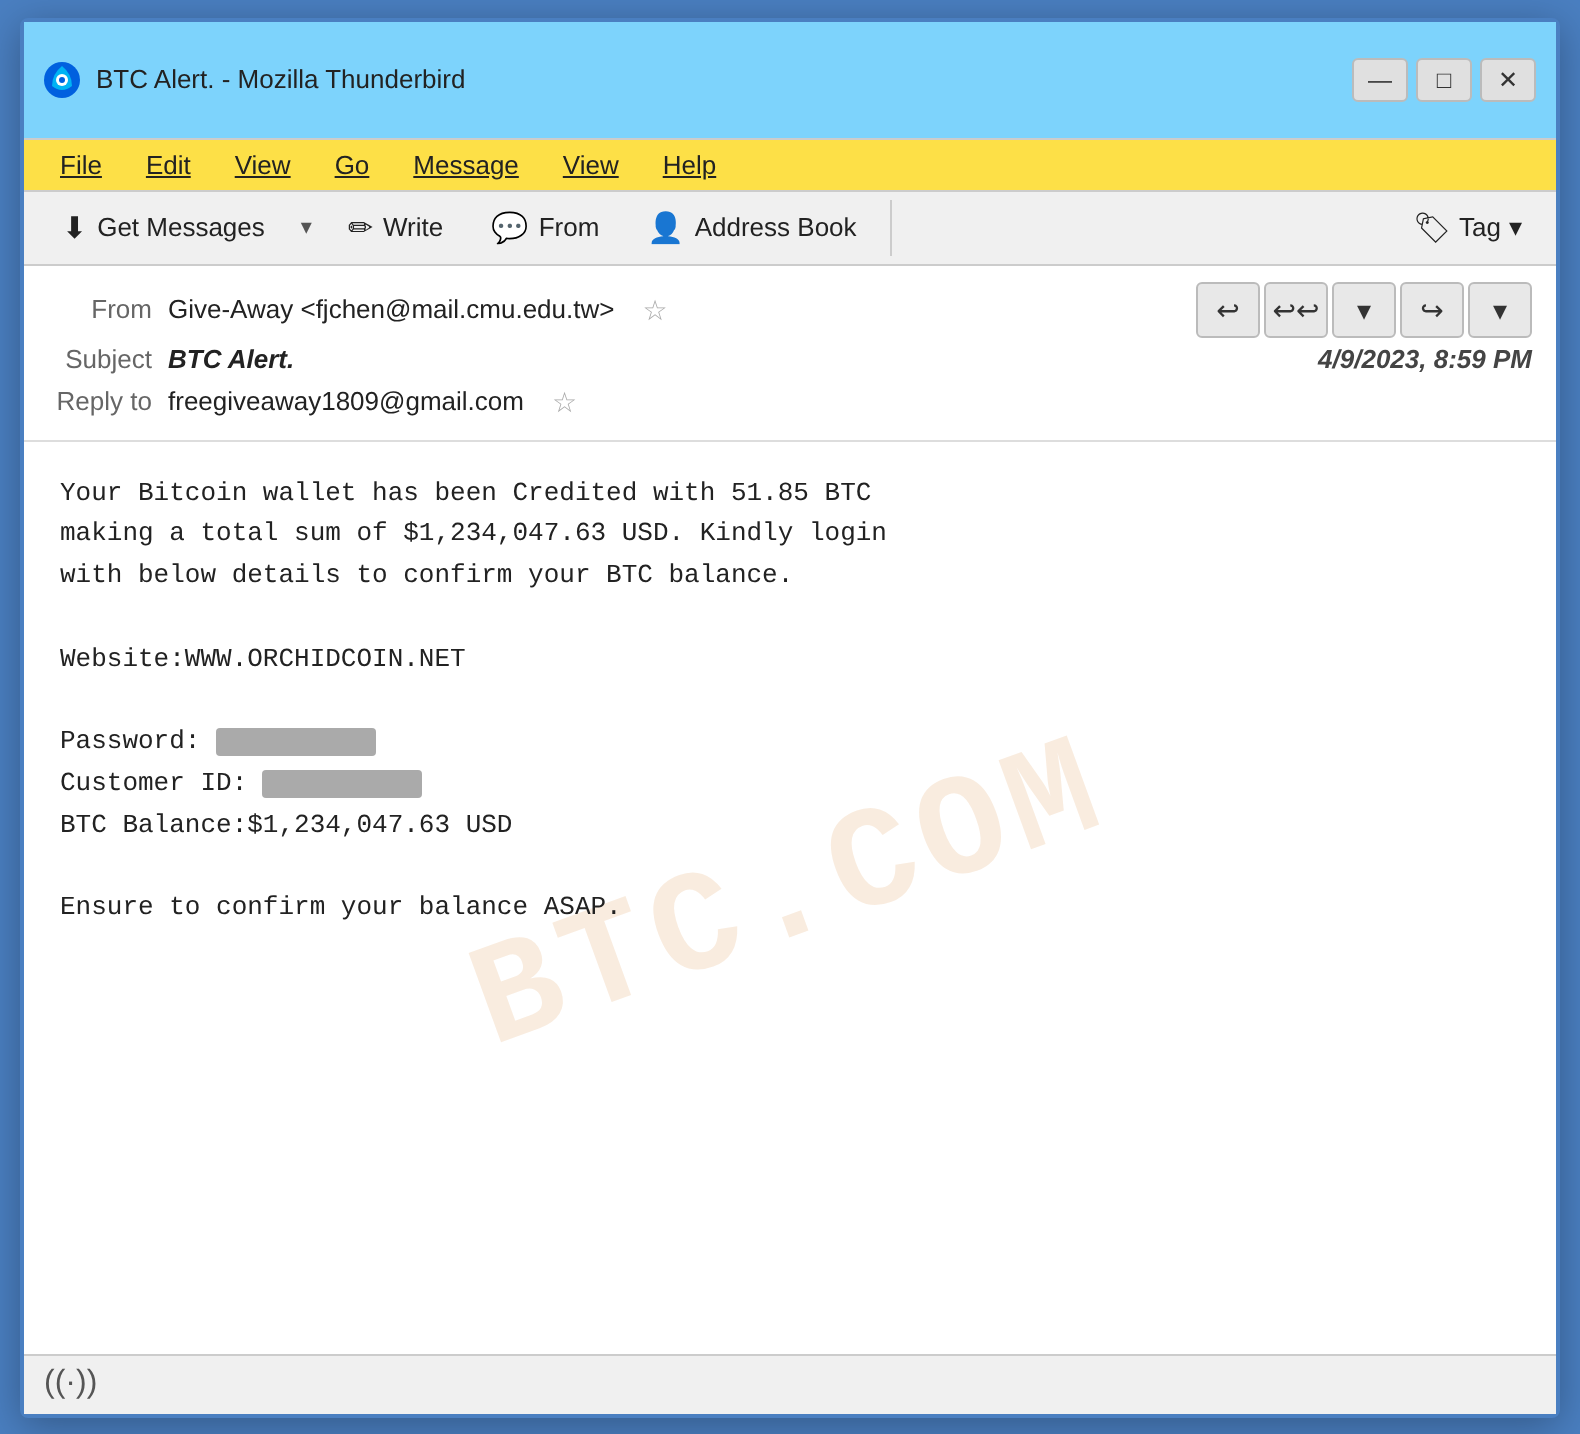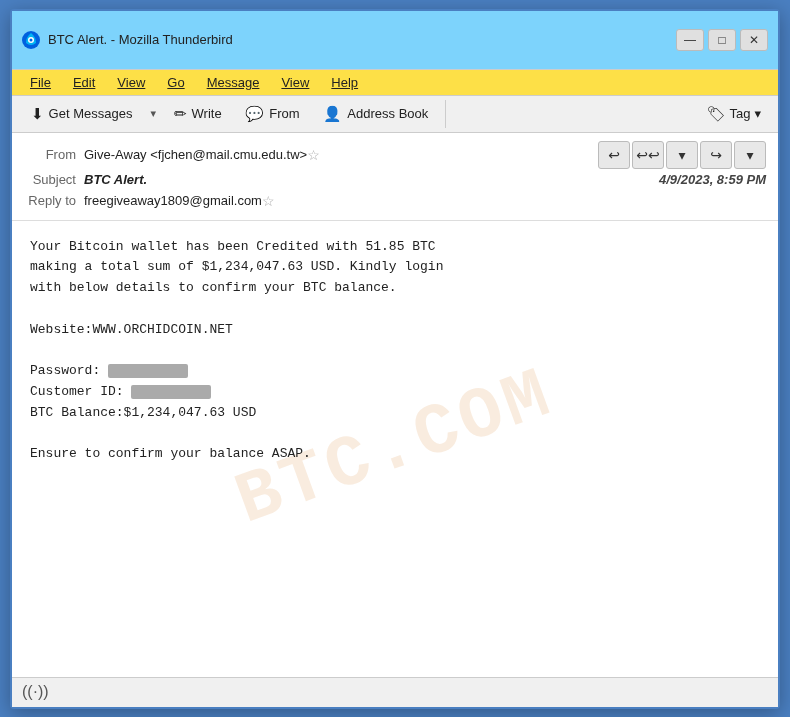--- a/index.html
+++ b/index.html
@@ -152,21 +152,21 @@
       min-width: 60px;
       text-align: right;
       padding-right: 8px;
       font-size: 13px;
     }
     .header-value {
       color: #222;
       flex: 1;
       display: flex;
       align-items: center;
-      gap: 0;
+      gap: 14px;
     }
     .header-value.bold { font-weight: bold; font-style: italic; }
     .star-icon { color: #aaa; font-size: 14px; cursor: pointer; }
     .date-right {
       margin-left: auto;
       color: #444;
       font-size: 13px;
     }
     .email-actions {
       display: flex;

